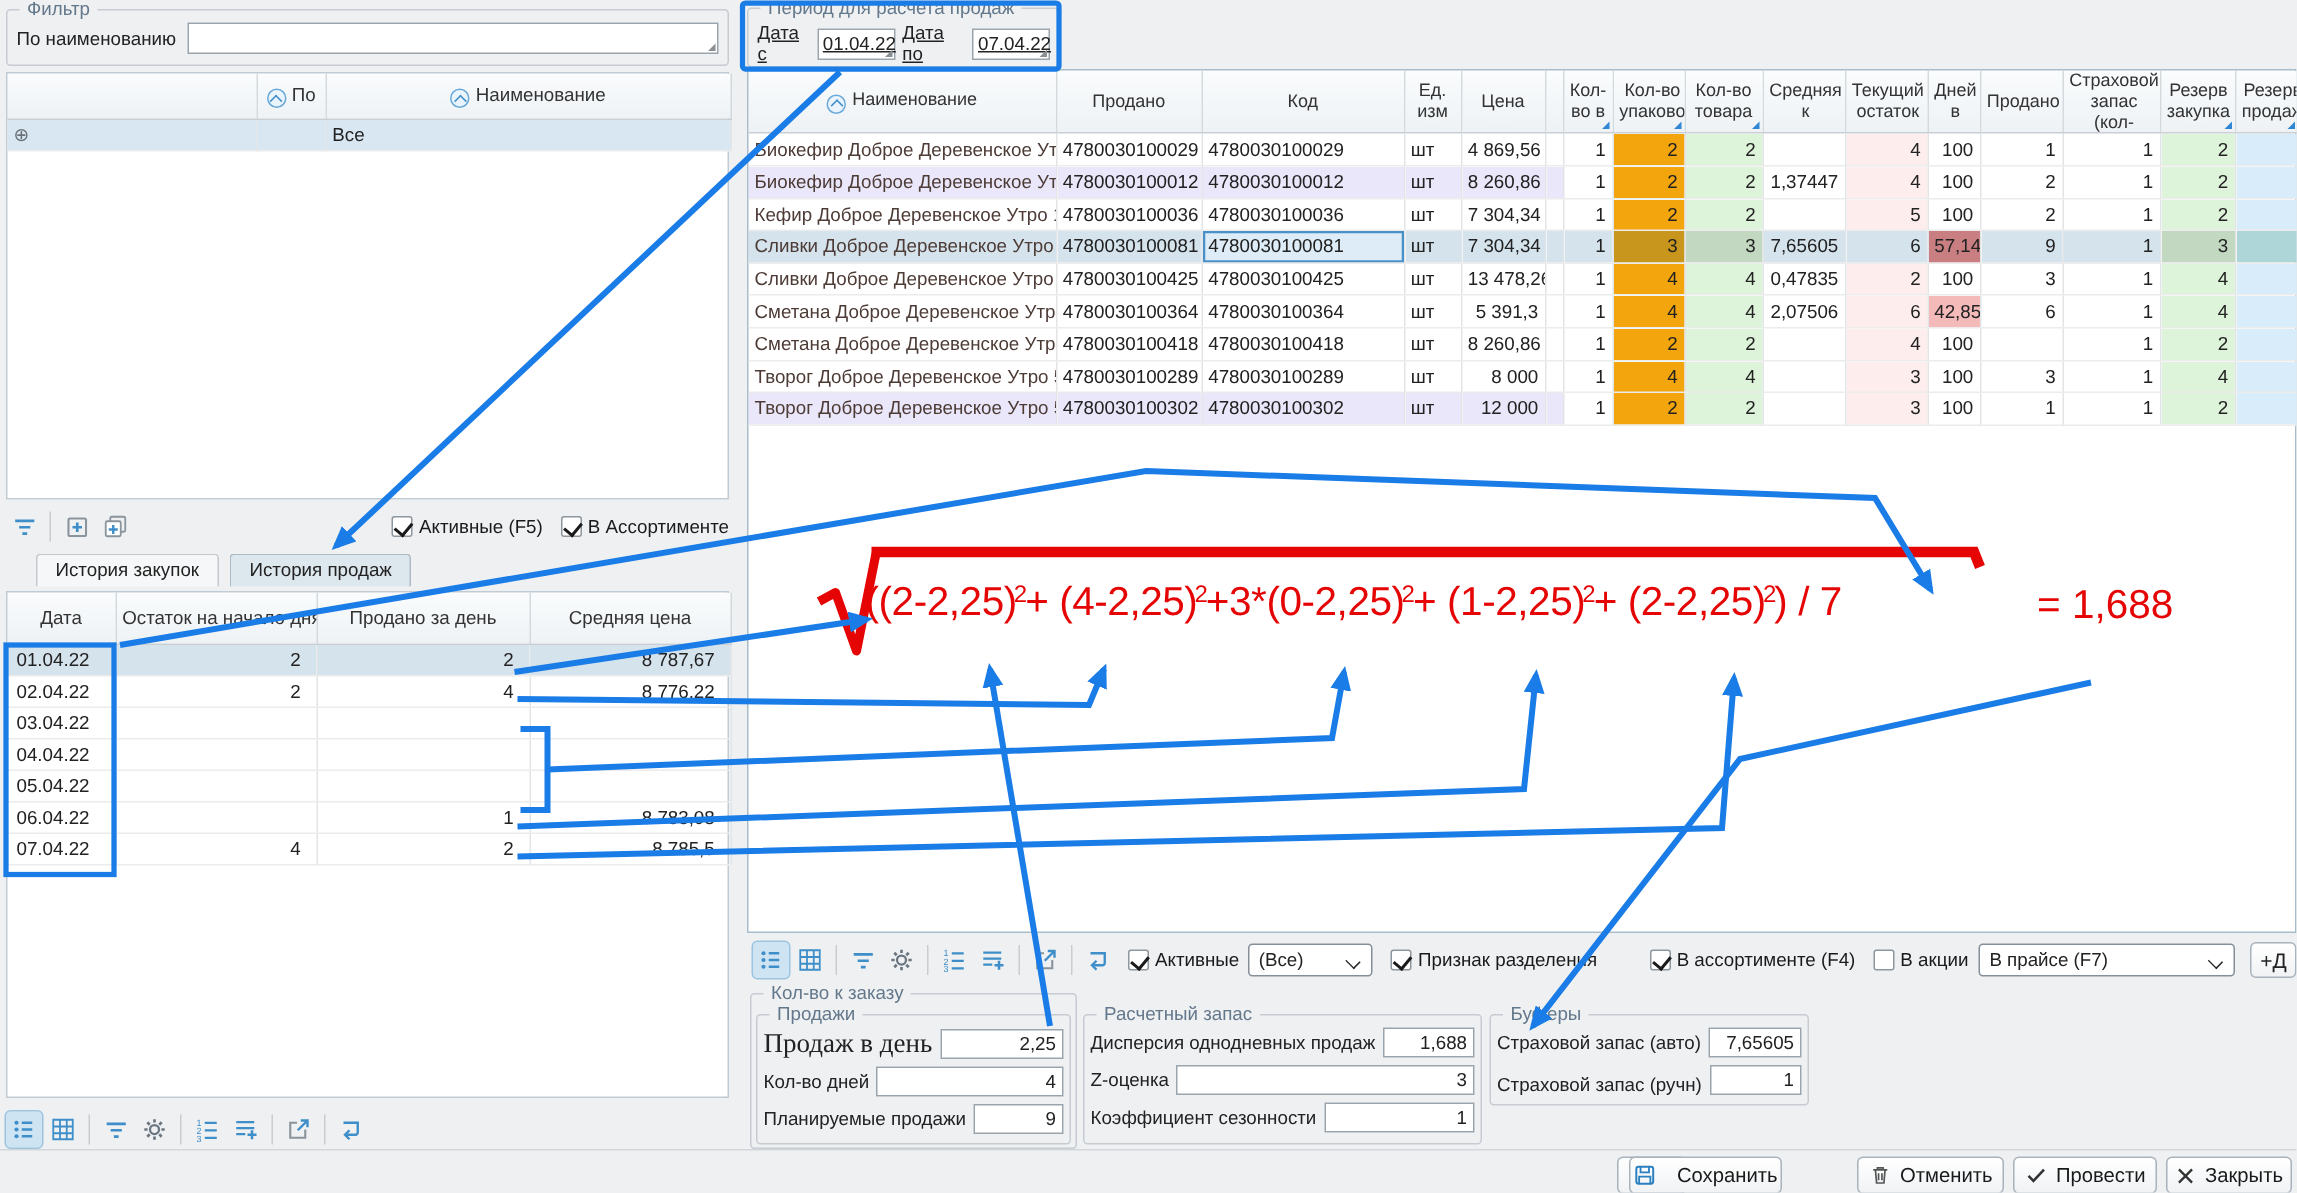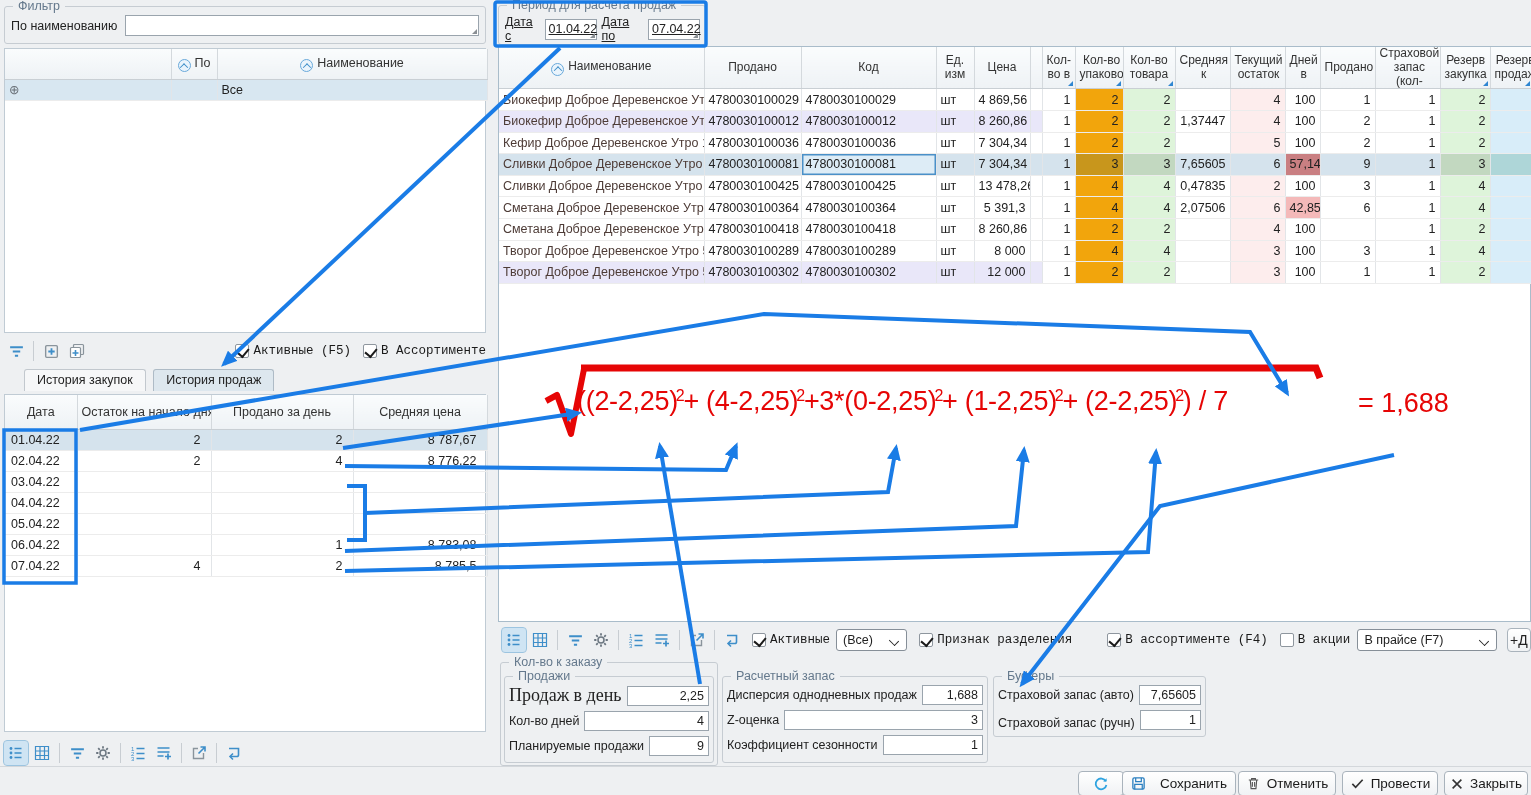--- a/index.html
+++ b/index.html
@@ -7,21 +7,21 @@
   body { font-family:"Liberation Sans", sans-serif; background:#eef0f2; position:relative; font-size:13px; color:#222; }
   .abs { position:absolute; }
   
   .gbox { border:1px solid #c6ccd2; border-radius:3px; }
   .gbox > .legend { position:absolute; top:-8px; left:8px; background:#eef0f2; padding:0 5px; font-size:12.5px; color:#64788c; white-space:nowrap; }
   
   .tinput { background:#fff; border:1px solid #9aa4ad; height:21px; position:relative; }
   .tinput::after { content:""; position:absolute; right:1px; bottom:1px; border-left:5px solid transparent; border-bottom:5px solid #8a8f94; }
   .vinput { background:#fff; border:1px solid #9aa4ad; height:20px; font-size:12.5px; text-align:right; padding:2px 4px 0 2px; overflow:hidden; white-space:nowrap; }
   
-  .cbrow { display:inline-flex; align-items:center; gap:4px; white-space:nowrap;font-family:Liberation Mono, monospace; }
+  .cbrow { display:inline-flex; align-items:center; gap:4px; white-space:nowrap; }
   .cb { width:14px; height:14px; border:1px solid #8e969e; background:#fff; border-radius:2px; position:relative; flex:none; }
   .cb.on::after { content:""; position:absolute; left:3px; top:1px; width:6px; height:9px; border-right:2px solid #1a1a1a; border-bottom:2px solid #1a1a1a; transform:rotate(40deg); }
   .cb-label { font-size:12.5px; color:#1a1a1a; }
   
   .sel-box { background:#fff; border:1px solid #868f98; border-radius:3px; height:22px; display:flex; align-items:center; padding:0 22px 0 6px; position:relative; font-size:12.5px; }
   .sel-box::after { content:""; position:absolute; right:8px; top:7px; width:7px; height:7px; border-right:1.8px solid #222; border-bottom:1.8px solid #222; transform:rotate(45deg) scale(1,.8); }
   
   .tbtn { width:24px; height:24px; display:inline-flex; align-items:center; justify-content:center; border-radius:3px; flex:none; }
   .tbtn.active { background:#cfe4f3; outline:1px solid #9cc4e0; }
   .tsep { width:1px; height:20px; background:#c8cdd2; margin:0 3px; flex:none; }
@@ -623,21 +623,21 @@
     </div>
 </div>
 
 <div class="abs" style="left:0; top:766px; width:1531px; height:29px; border-top:1px solid #d3d7db;">
   <div class="btn" style="left:1078px; top:4px; width:46px;">
       <svg width="16" height="16" viewBox="0 0 16 16">
         <path d="M12.8,5.2A5.4,5.4 0 1 0 13.4,9" stroke="#2ea3e0" stroke-width="1.8" fill="none"></path>
         <path d="M13.6,2.2v3.4h-3.4z" fill="#2ea3e0"></path>
       </svg>
     </div>
-  <div class="btn" style="left:1122px; top:4px; width:114px;gap:14px;">
+  <div class="btn" style="left:1086px; top:4px; width:102px;gap:14px;">
       <svg width="15" height="15" viewBox="0 0 16 16">
         <rect x="2" y="2" width="12" height="12" rx="1.5" stroke="#2a7fc0" fill="none" stroke-width="1.4"></rect>
         <path d="M5,2v4h6V2M4,14V9h8v5" stroke="#2a7fc0" fill="none" stroke-width="1.3"></path>
       </svg>
       <span>Сохранить</span>
     </div>
   <div class="btn" style="left:1238px; top:4px; width:98px;">
       <svg width="15" height="15" viewBox="0 0 16 16">
         <path d="M3,4.2h10M6,4V2.8h4V4M4.6,4.5l.8,9h5.2l.8-9M6.8,6.5v5M9.2,6.5v5" stroke="#555" fill="none" stroke-width="1.2"></path>
       </svg>

